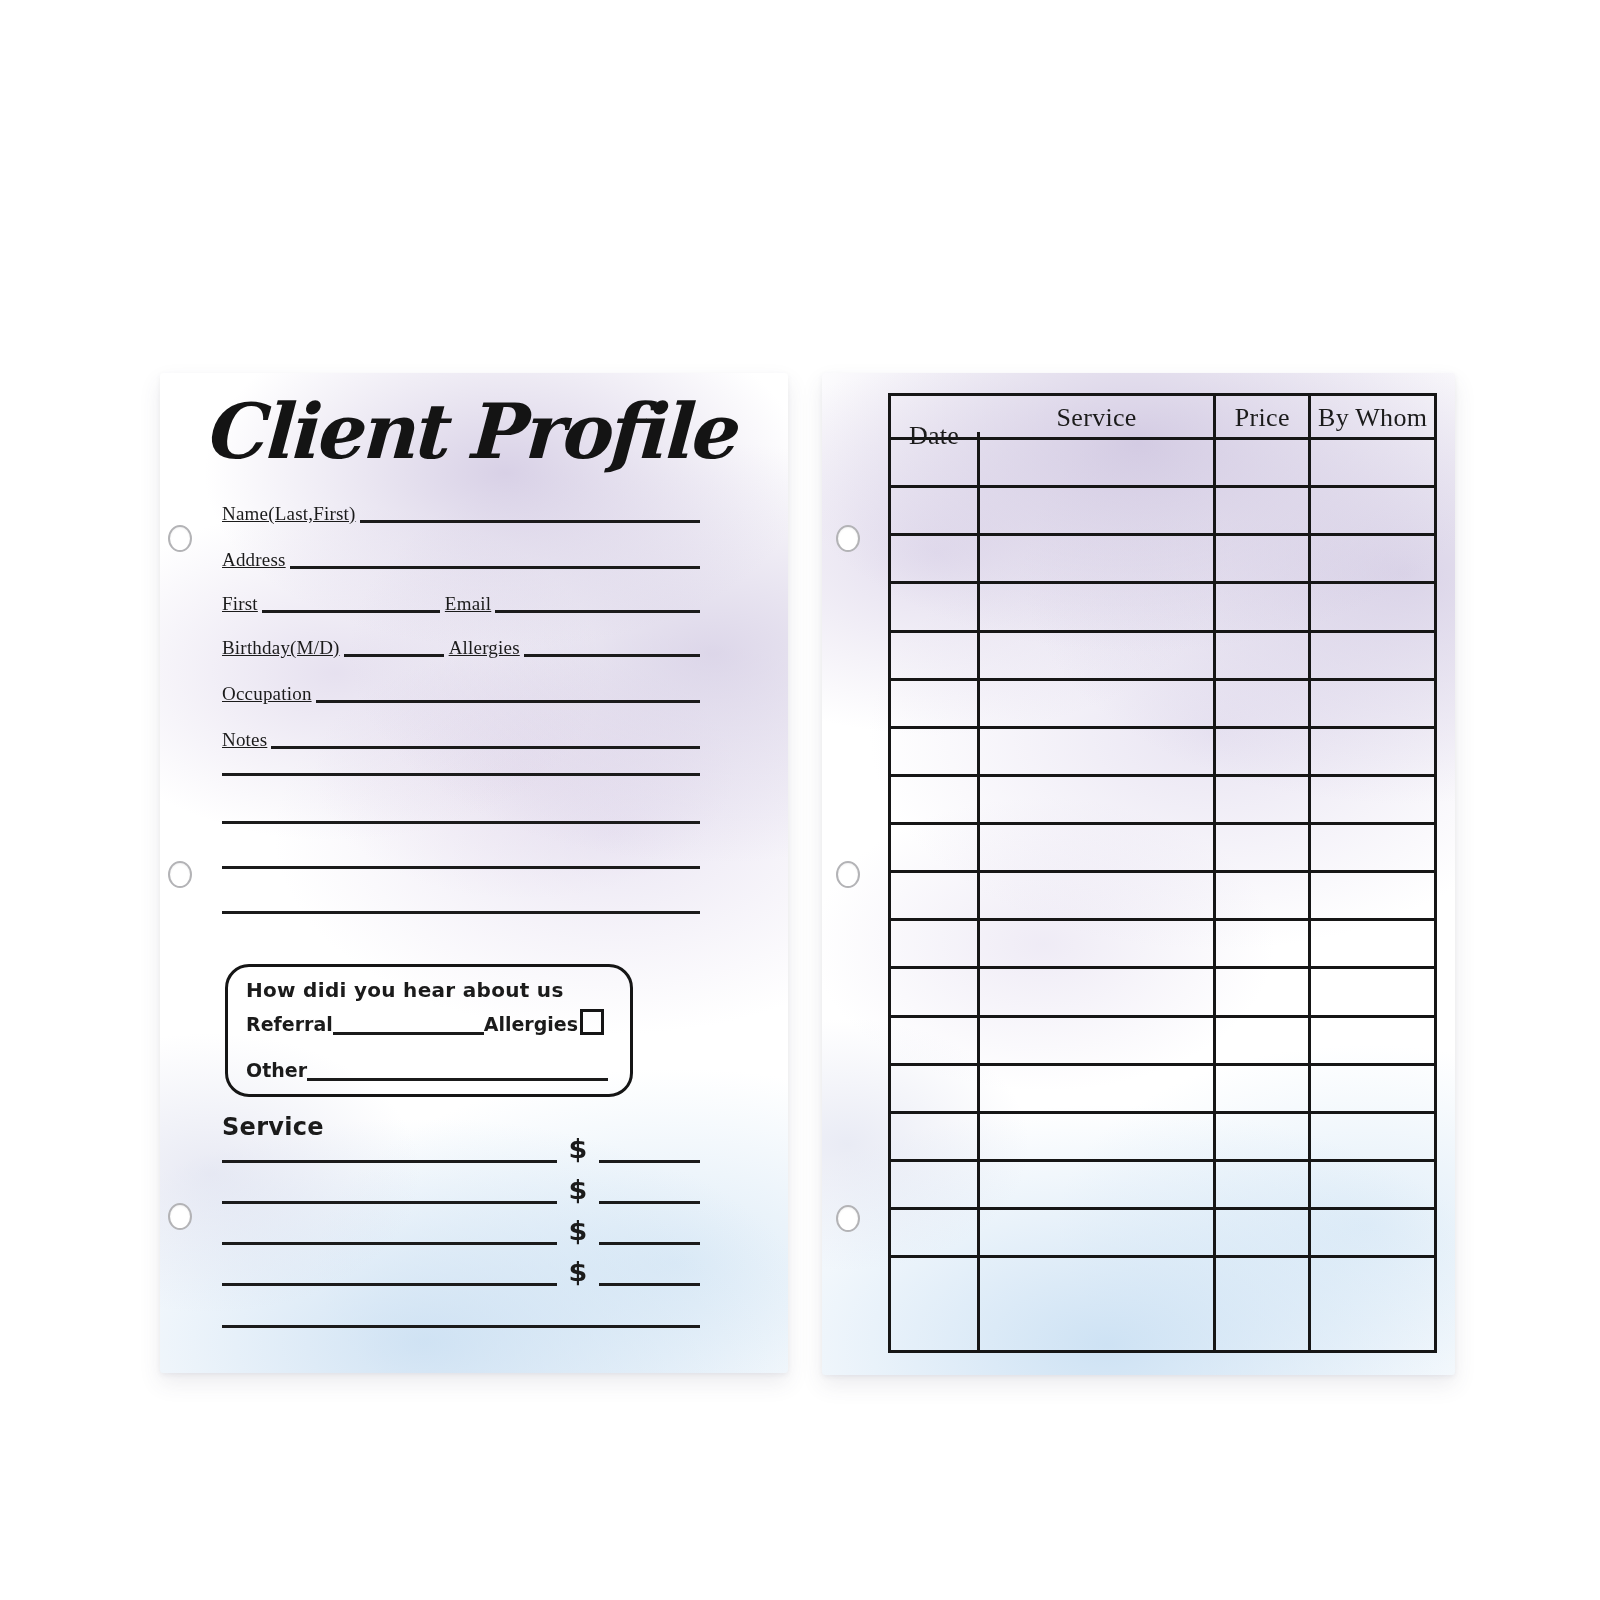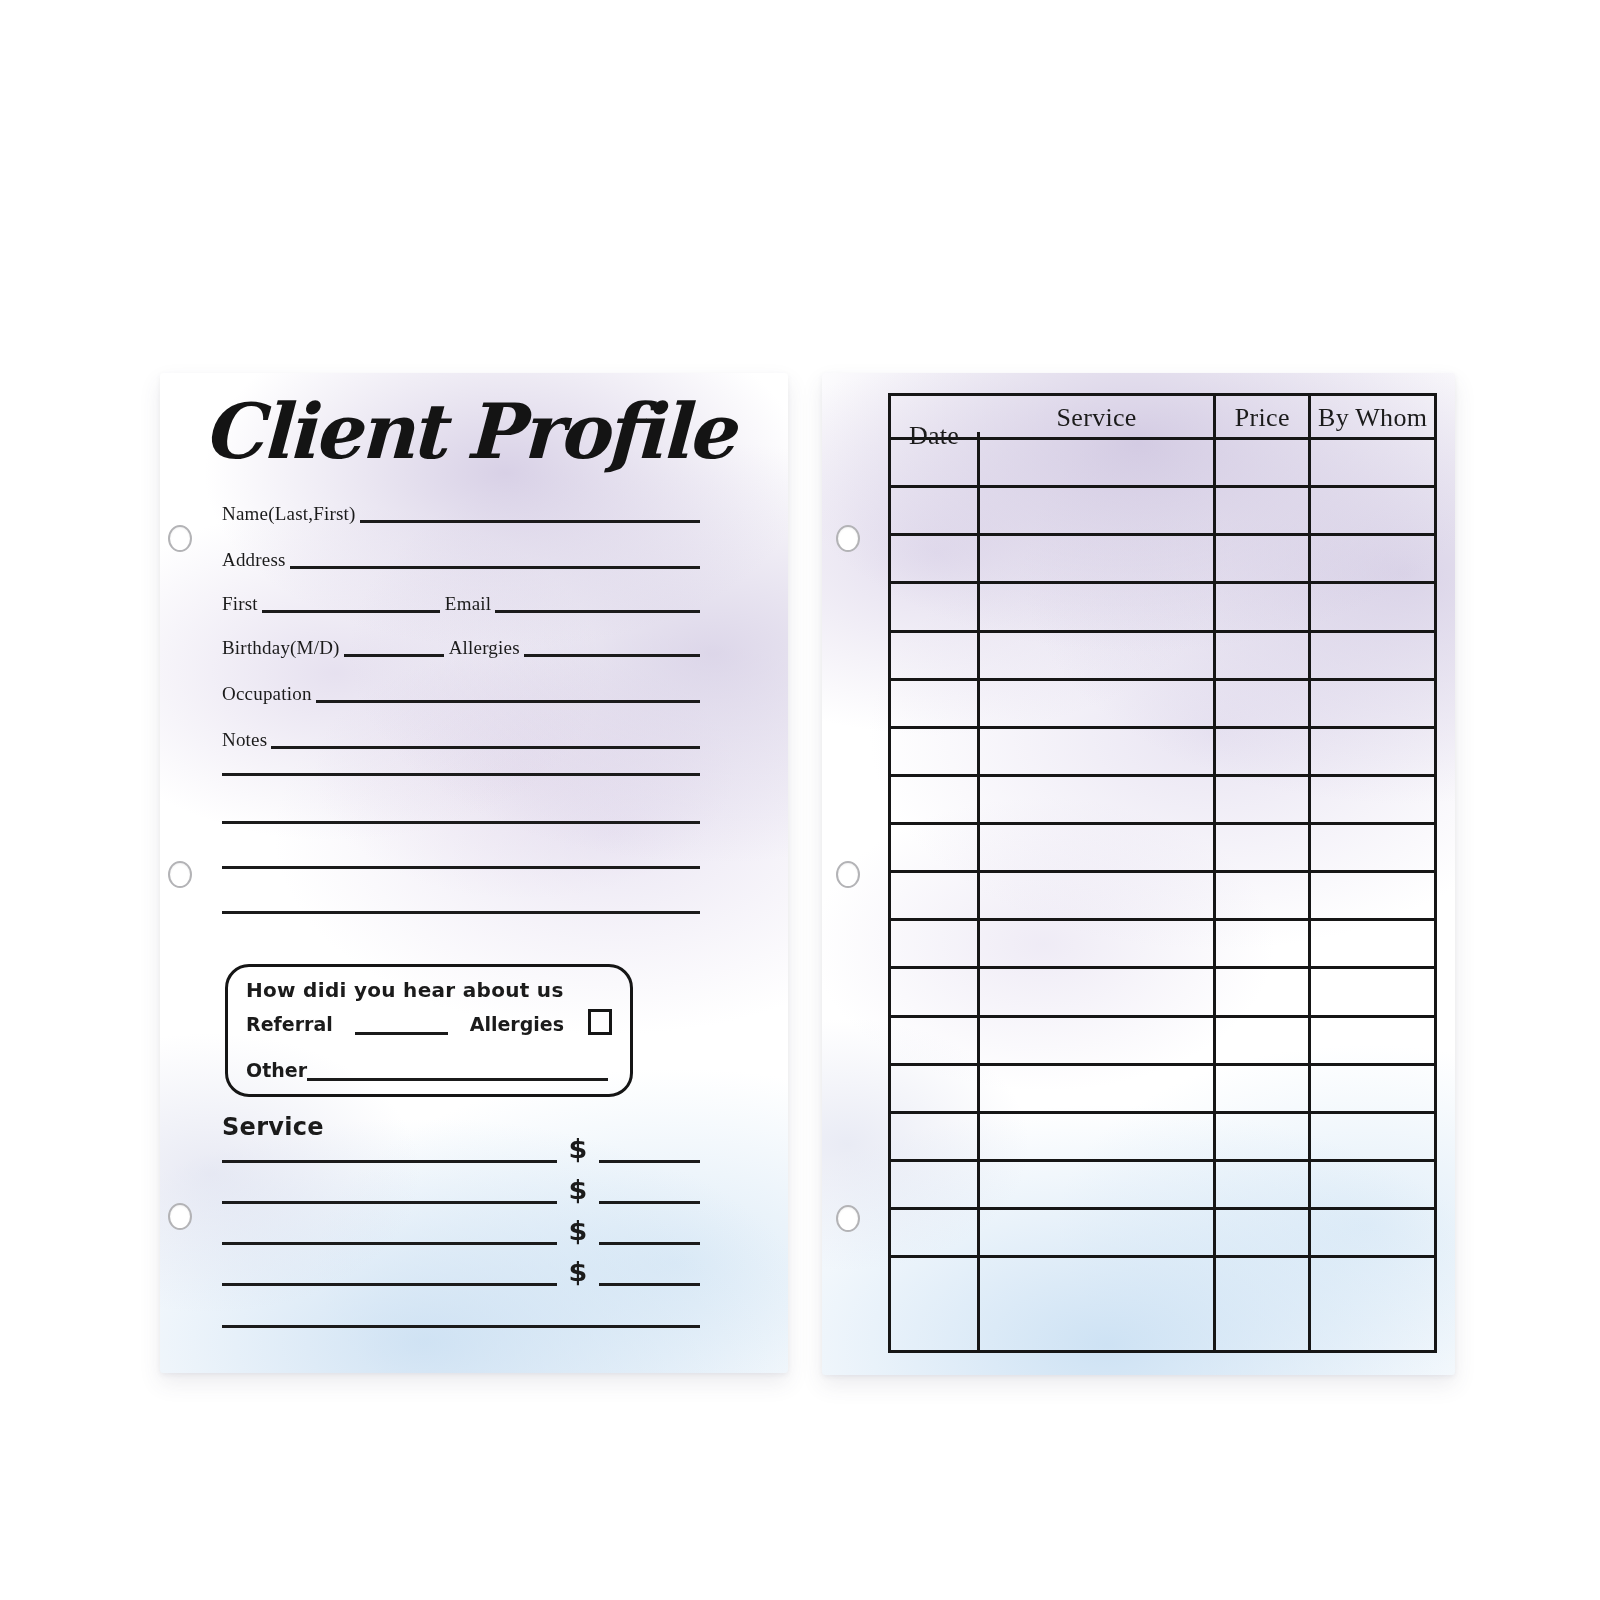--- a/index.html
+++ b/index.html
@@ -50,38 +50,38 @@
   .title{
     position:absolute;top:14px;left:0;width:100%;margin:0;text-align:center;
     font-family:"DejaVu Serif","Liberation Serif",serif;
     font-style:italic;font-weight:700;font-size:76px;letter-spacing:-3px;
     transform:skewX(-4deg);color:#141414;
   }
   .f-row{
     position:absolute;left:62px;width:478px;height:28px;
     display:flex;align-items:flex-end;font-size:19px;line-height:1;
   }
-  .f-label{white-space:nowrap;padding-right:4px;letter-spacing:0.2px;}
+  .f-label{white-space:nowrap;padding-right:4px;letter-spacing:0.2px;text-decoration:underline;}
   .u{border-bottom:3px solid #1b1b1b;height:100%;box-sizing:border-box;}
   .u.grow{flex:1 1 auto;}
   .row-name{top:122px;}  .row-address{top:168px;}
   .row-phone{top:212px;} .row-birthday{top:256px;}
   .row-occupation{top:302px;} .row-notes{top:348px;}
   .u-phone{flex:0 0 178px;} .u-birthday{flex:0 0 100px;}
   .lbl2{padding-left:5px;}
   .blank-line{position:absolute;left:62px;width:478px;border-bottom:3px solid #1b1b1b;}
   .bl1{top:400px;}.bl2{top:448px;}.bl3{top:493px;}.bl4{top:538px;}
   
   .ref-box{
     position:absolute;left:65px;top:591px;width:408px;height:133px;
     border:3px solid #151515;border-radius:24px;box-sizing:border-box;
     font-family:"DejaVu Sans","Liberation Sans",sans-serif;font-weight:700;
   }
   .ref-heading{position:absolute;left:18px;top:11px;font-size:20px;letter-spacing:0.3px;}
-  .ref-row{position:absolute;left:18px;right:18px;top:40px;height:28px;display:flex;align-items:flex-end;font-size:19px;line-height:1.1;gap:22px;}
+  .ref-row{position:absolute;left:18px;right:26px;top:40px;height:28px;display:flex;align-items:flex-end;font-size:19px;line-height:1.1;}
   .other-row{position:absolute;left:18px;right:22px;top:88px;height:26px;display:flex;align-items:flex-end;font-size:19px;line-height:1.1;}
   .checkbox{flex:0 0 24px;height:26px;border:3px solid #151515;box-sizing:border-box;margin-left:2px;background:transparent;}
   .u.dark{border-bottom-width:3px;}
   
   .service-heading{
     position:absolute;left:62px;top:740px;font-family:"DejaVu Sans","Liberation Sans",sans-serif;
     font-weight:700;font-size:24px;letter-spacing:0.3px;
   }
   .svc-row{position:absolute;left:62px;width:478px;height:34px;display:flex;align-items:flex-end;}
   .svc-long{flex:0 0 335px;}

